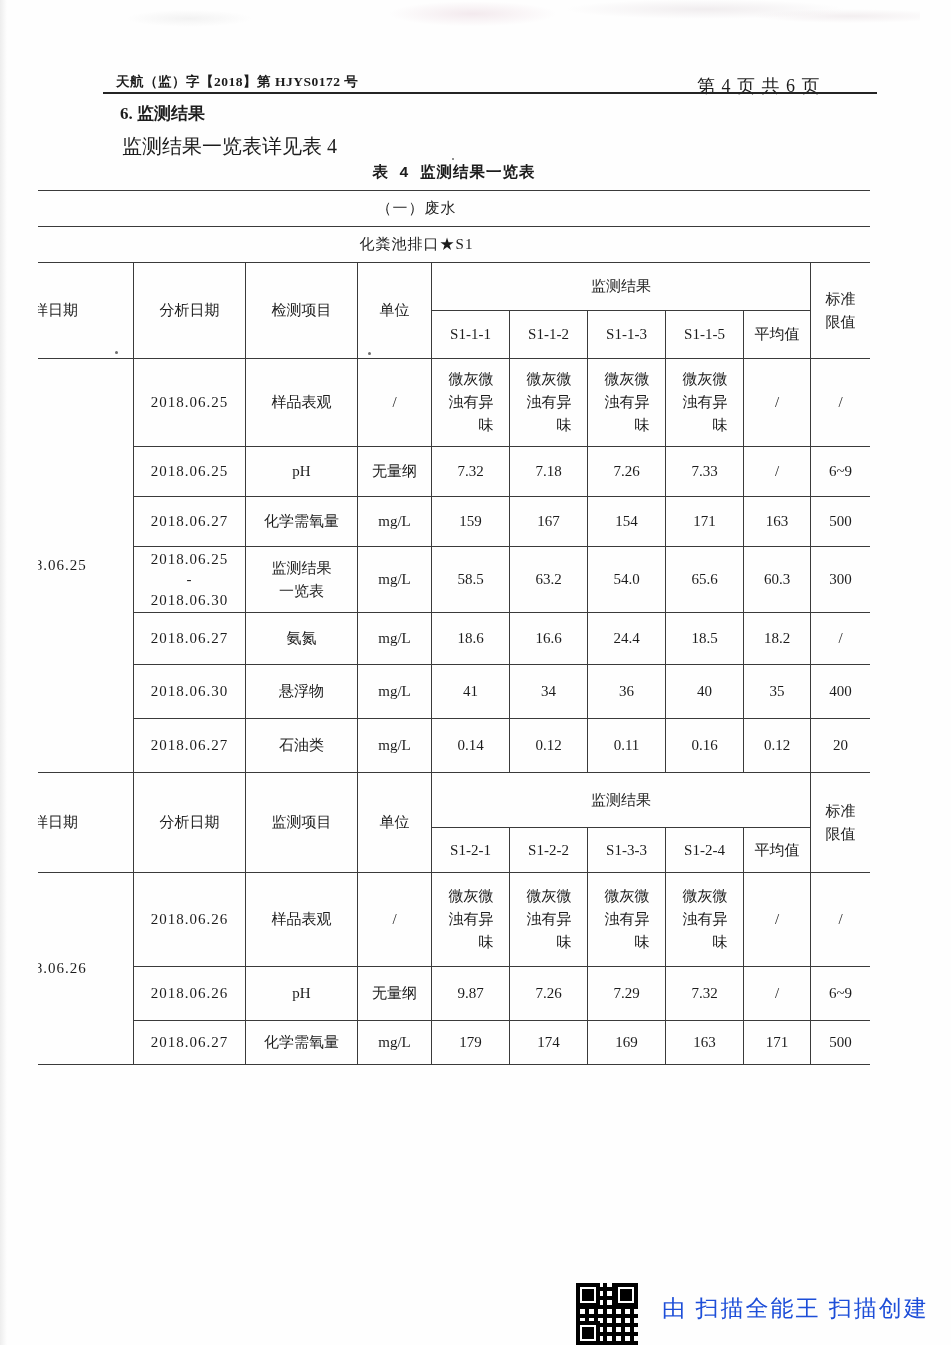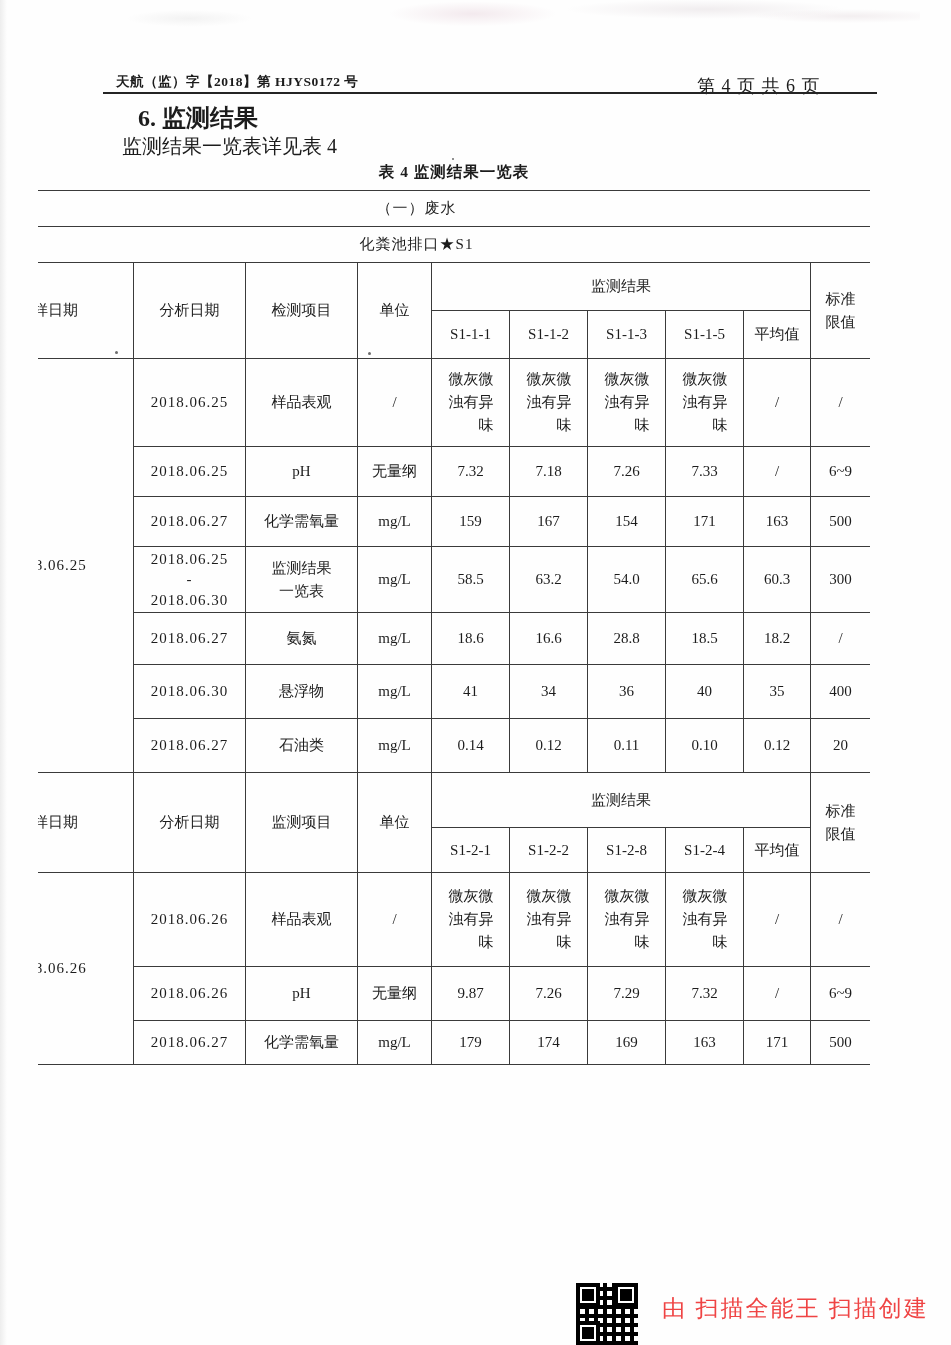--- a/index.html
+++ b/index.html
@@ -14,24 +14,24 @@
       radial-gradient(ellipse 90px 12px at 15% 40%, rgba(160,160,160,.12), transparent 70%),
       radial-gradient(ellipse 140px 10px at 92% 35%, rgba(180,150,160,.15), transparent 70%);}
   .edge-left{position:absolute;left:0;top:0;width:7px;height:1345px;
     background:linear-gradient(to right, rgba(90,90,90,.10), rgba(0,0,0,0));pointer-events:none;}
   .speck{position:absolute;background:#6c6c6c;border-radius:50%;}
 
   .doc-number{position:absolute;left:116px;top:73px;font-size:13.5px;font-weight:bold;letter-spacing:.5px;}
   .page-indicator{position:absolute;left:697px;top:74px;font-size:18px;font-weight:normal;letter-spacing:1px;}
   .header-rule{position:absolute;left:103px;top:92px;width:774px;height:2px;background:#242424;}
 
-  .section-heading{position:absolute;left:120px;top:102px;font-size:24px;font-weight:bold;margin-left:18px;}
+  .section-heading{position:absolute;left:120px;top:102px;font-size:17px;font-weight:bold;}
   .section-subheading{position:absolute;left:122px;top:133px;font-size:20px;}
   .table-title{position:absolute;left:38px;top:162px;width:832px;text-align:center;
-               font-size:15.5px;font-weight:bold;letter-spacing:1px;}
+               font-size:15.5px;font-weight:bold;letter-spacing:1px;font-family:Liberation Mono, monospace;}
 
   .table-clip{position:absolute;left:38px;top:190px;width:832px;height:876px;overflow:hidden;}
   table.results{border-collapse:collapse;table-layout:fixed;width:908px;margin-left:-76px;}
   table.results td{border:1.6px solid #3a3a3a;text-align:center;vertical-align:middle;
                    font-size:15px;padding:0;overflow:hidden;}
   td.band{font-size:17px;letter-spacing:1px;}
   td.h{font-size:15.5px;}
   td.date,td.sampledate{white-space:nowrap;letter-spacing:1px;font-size:14.5px;}
   td.app{font-size:14px;line-height:1.55;}
   span.w3{display:inline-block;width:46px;text-align:right;}   
@@ -40,21 +40,21 @@
   span.dline{display:block;line-height:1.35;}
 
   .qr{position:absolute;left:576px;top:1283px;width:62px;height:62px;background-color:#fff;
       background-image:
         repeating-linear-gradient(0deg,#000 0 4px,transparent 4px 9px),
         repeating-linear-gradient(90deg,#000 0 4px,#fff 4px 9px);}
   .qr .finder{position:absolute;width:12px;height:12px;border:4px solid #000;background:#000;
       padding:2px;background-clip:content-box;box-shadow:inset 0 0 0 2px #fff;}
   .qr .tl{left:0;top:0;} .qr .tr{right:0;top:0;} .qr .bl{left:0;bottom:0;}
   .scanner-note{position:absolute;left:662px;top:1293px;font-size:23px;letter-spacing:2px;
-      font-family:"Liberation Sans","DejaVu Sans",sans-serif;color:#ef4444;}
+      font-family:"Liberation Sans","DejaVu Sans",sans-serif;color:#1d4ed8;}
 </style>
 </head>
 <body>
 
 <div class="page">
   <div class="noise-top"></div>
   <div class="edge-left"></div>
 
   <div class="doc-number">天航（监）字【2018】第 HJYS0172 号</div>
   <div class="page-indicator">第 4 页 共 6 页</div>
@@ -151,21 +151,21 @@
         <td>65.6</td>
         <td>60.3</td>
         <td>300</td>
       </tr>
       <tr style="height:52px">
         <td class="date"><span>2018.06.27</span></td>
         <td>氨氮</td>
         <td>mg/L</td>
         <td>18.6</td>
         <td>16.6</td>
-        <td>28.8</td>
+        <td>24.4</td>
         <td>18.5</td>
         <td>18.2</td>
         <td>/</td>
       </tr>
       <tr style="height:54px">
         <td class="date"><span>2018.06.30</span></td>
         <td>悬浮物</td>
         <td>mg/L</td>
         <td>41</td>
         <td>34</td>
@@ -174,37 +174,37 @@
         <td>35</td>
         <td>400</td>
       </tr>
       <tr style="height:54px">
         <td class="date"><span>2018.06.27</span></td>
         <td>石油类</td>
         <td>mg/L</td>
         <td>0.14</td>
         <td>0.12</td>
         <td>0.11</td>
-        <td>0.10</td>
+        <td>0.16</td>
         <td>0.12</td>
         <td>20</td>
       </tr>
 
       <tr style="height:55px">
         <td rowspan="2" class="h">采样日期</td>
         <td rowspan="2" class="h">分析日期</td>
         <td rowspan="2" class="h">监测项目</td>
         <td rowspan="2" class="h">单位</td>
         <td colspan="5" class="h">监测结果</td>
         <td rowspan="2" class="h"><span class="w2">标准限值</span></td>
       </tr>
       <tr style="height:45px">
         <td class="h">S1-2-1</td>
         <td class="h">S1-2-2</td>
-        <td class="h">S1-2-8</td>
+        <td class="h">S1-3-3</td>
         <td class="h">S1-2-4</td>
         <td class="h">平均值</td>
       </tr>
 
       <tr style="height:94px">
         <td rowspan="3" class="sampledate">2018.06.26</td>
         <td class="date"><span>2018.06.26</span></td>
         <td>样品表观</td>
         <td>/</td>
         <td class="app"><span class="w3">微灰微浊有异味</span></td>

